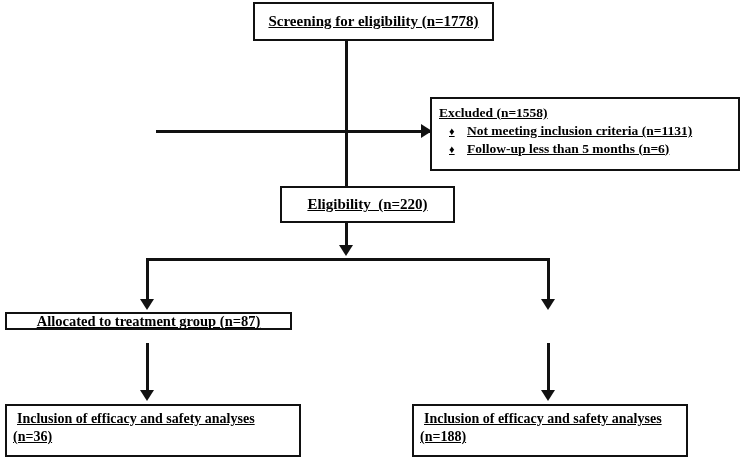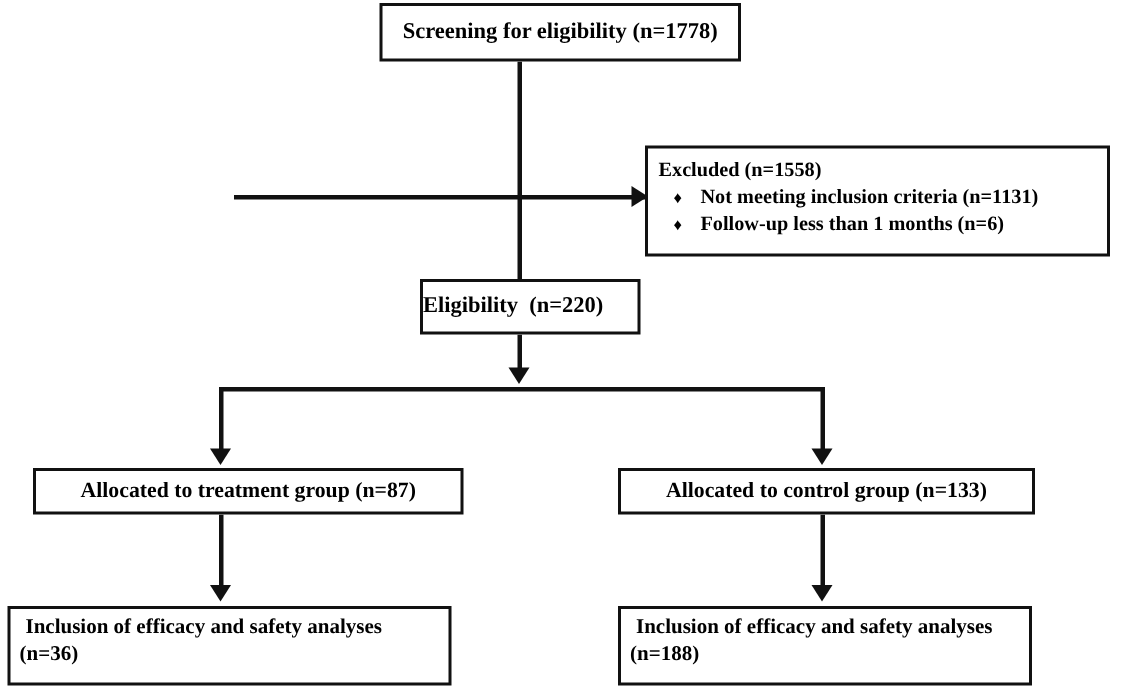--- a/index.html
+++ b/index.html
@@ -19,20 +19,21 @@
     position: absolute;
     box-sizing: border-box;
     border: 2px solid #111111;
     background: #ffffff;
     display: flex;
     flex-direction: column;
     justify-content: center;
     color: #000000;
     font-weight: bold;
     line-height: 1.28;
+    text-decoration: underline;
   }
   .node .line {
     display: block;
     white-space: pre;
   }
 
   
   #node-screening {
     left: 253px; top: 2px; width: 241px; height: 39px;
     font-size: 15px;
@@ -51,27 +52,27 @@
     align-items: baseline;
     padding-left: 10px;
   }
   .bullet-glyph {
     font-size: 11px;
     line-height: 1;
     width: 18px;
     flex: none;
   }
   #node-eligibility {
-    left: 280px; top: 186px; width: 147px; height: 37px;
+    left: 280px; top: 186px; width: 175px; height: 37px;
     font-size: 15px;
-    align-items: flex-start;
+    align-items: center;
     text-align: center;
   }
   #node-alloc-treatment {
-    left: 22px; top: 312px; width: 287px; height: 31px;
+    left: 5px; top: 312px; width: 287px; height: 18px;
     font-size: 14.5px;
     align-items: center;
     text-align: center;
   }
   #node-alloc-control {
     left: 412px; top: 312px; width: 278px; height: 31px;
     font-size: 14.5px;
     align-items: center;
     text-align: center;
   }
@@ -155,35 +156,32 @@
   </div>
 
   <div class="node" id="node-excluded">
     <span class="line hdr">Excluded (n=1558)</span>
     <div class="bullet-row">
       <span class="bullet-glyph">♦</span>
       <span class="line">Not meeting inclusion criteria (n=1131)</span>
     </div>
     <div class="bullet-row">
       <span class="bullet-glyph">♦</span>
-      <span class="line">Follow-up less than 1 months (n=6)</span>
+      <span class="line">Follow-up less than 5 months (n=6)</span>
     </div>
   </div>
 
   <div class="node" id="node-eligibility">
     <span class="line">Eligibility  (n=220)</span>
   </div>
 
   <div class="node" id="node-alloc-treatment">
     <span class="line">Allocated to treatment group (n=87)</span>
   </div>
 
-  <div class="node" id="node-alloc-control">
-    <span class="line">Allocated to control group (n=133)</span>
-  </div>
 
   <div class="node" id="node-incl-treatment">
     <span class="line">Inclusion of efficacy and safety analyses</span>
     <span class="line">(n=36)</span>
   </div>
 
   <div class="node" id="node-incl-control">
     <span class="line">Inclusion of efficacy and safety analyses</span>
     <span class="line">(n=188)</span>
   </div>

